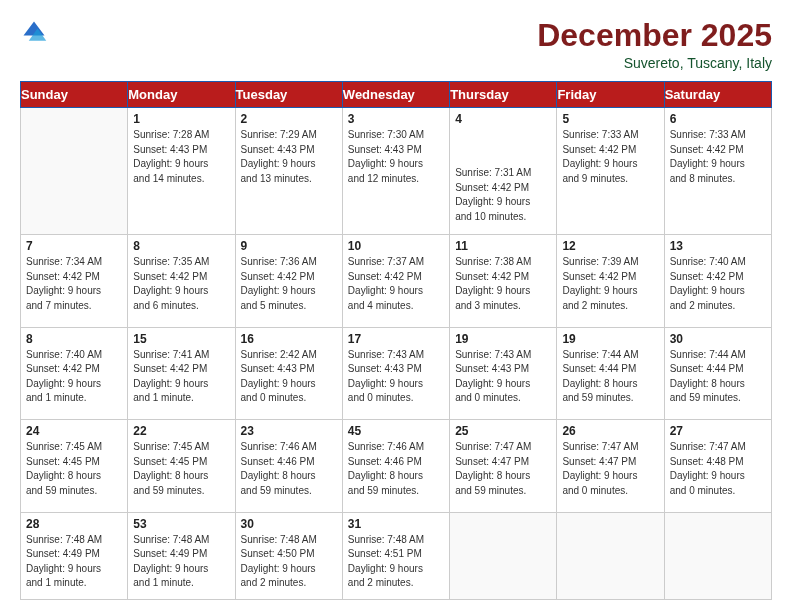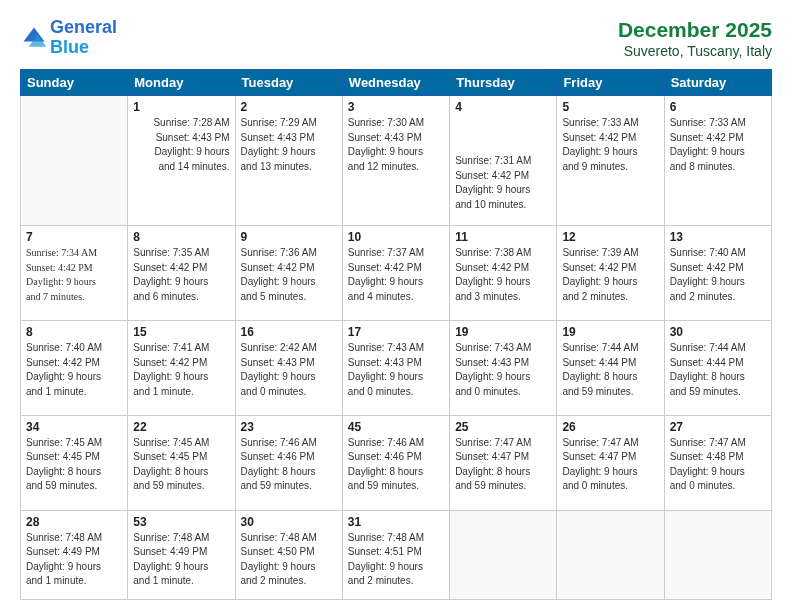--- a/index.html
+++ b/index.html
@@ -38,42 +38,42 @@
     }
     .logo-icon {
       width: 28px;
       height: 28px;
       margin-right: 2px;
     }
     .title-block {
       text-align: right;
     }
     .month-title {
-      font-size: 21px;
+      font-size: 32px;
       font-weight: bold;
-      color: #15803d;
+      color: #7f1d1d;
       line-height: 1.1;
     }
     .location {
       font-size: 14px;
       color: #14532d;
       margin-top: 2px;
     }
     .calendar {
       flex: 1;
       border: 1px solid #ccc;
       border-collapse: collapse;
       width: 100%;
       table-layout: fixed;
     }
     .calendar th {
-      background-color: #0369a1;
+      background-color: #b91c1c;
       color: #fff;
       text-align: left;
-      padding: 5px 6px;
+      padding: 5px 0;
       font-size: 13px;
       font-weight: bold;
       border: 1px solid #1a5ab0;
     }
     .calendar td {
       vertical-align: top;
       border: 1px solid #ccc;
       padding: 4px 5px;
       font-size: 10.5px;
       color: #333;
@@ -102,24 +102,20 @@
 </head>
 <body>
 
 <div class="page">
   <div class="header">
     <div class="logo">
       <svg class="logo-icon" viewBox="0 0 32 32">
         <polygon points="16,4 28,20 4,20" fill="#2a6ec9"></polygon>
         <polygon points="20,12 30,26 10,26" fill="#1a9ad9" opacity="0.7"></polygon>
       </svg>
-      <div class="logo-text">
-        <span style="color:#2a6ec9">General</span><br>
-        <span style="color:#1a9ad9">Blue</span>
-      </div>
     </div>
     <div class="title-block">
       <div class="month-title">December 2025</div>
       <div class="location">Suvereto, Tuscany, Italy</div>
     </div>
   </div>
 
   <table class="calendar">
     <thead>
       <tr>
@@ -130,21 +126,21 @@
           <th>Thursday</th>
           <th>Friday</th>
           <th>Saturday</th>
         </tr>
     </thead>
     <tbody id="calendar-body">
     <tr>
           <td class="empty-cell"></td>
           <td>
             <span class="day-number">1</span>
-            <div class="day-info" style="white-space: pre-line; text-align: right;">Sunrise: 7:28 AM
+            <div class="day-info" style="white-space: pre-line;">Sunrise: 7:28 AM
 Sunset: 4:43 PM
 Daylight: 9 hours
 and 14 minutes.</div>
           </td>
           <td>
             <span class="day-number">2</span>
             <div class="day-info" style="white-space: pre-line;">Sunrise: 7:29 AM
 Sunset: 4:43 PM
 Daylight: 9 hours
 and 13 minutes.</div>
@@ -174,21 +170,21 @@
             <span class="day-number">6</span>
             <div class="day-info" style="white-space: pre-line;">Sunrise: 7:33 AM
 Sunset: 4:42 PM
 Daylight: 9 hours
 and 8 minutes.</div>
           </td>
         </tr>
         <tr>
           <td>
             <span class="day-number">7</span>
-            <div class="day-info" style="white-space: pre-line; font-family: Liberation Serif, serif;">Sunrise: 7:34 AM
+            <div class="day-info" style="white-space: pre-line;">Sunrise: 7:34 AM
 Sunset: 4:42 PM
 Daylight: 9 hours
 and 7 minutes.</div>
           </td>
           <td>
             <span class="day-number">8</span>
             <div class="day-info" style="white-space: pre-line;">Sunrise: 7:35 AM
 Sunset: 4:42 PM
 Daylight: 9 hours
 and 6 minutes.</div>
@@ -275,21 +271,21 @@
           <td>
             <span class="day-number">30</span>
             <div class="day-info" style="white-space: pre-line;">Sunrise: 7:44 AM
 Sunset: 4:44 PM
 Daylight: 8 hours
 and 59 minutes.</div>
           </td>
         </tr>
         <tr>
           <td>
-            <span class="day-number">34</span>
+            <span class="day-number">24</span>
             <div class="day-info" style="white-space: pre-line;">Sunrise: 7:45 AM
 Sunset: 4:45 PM
 Daylight: 8 hours
 and 59 minutes.</div>
           </td>
           <td>
             <span class="day-number">22</span>
             <div class="day-info" style="white-space: pre-line;">Sunrise: 7:45 AM
 Sunset: 4:45 PM
 Daylight: 8 hours

